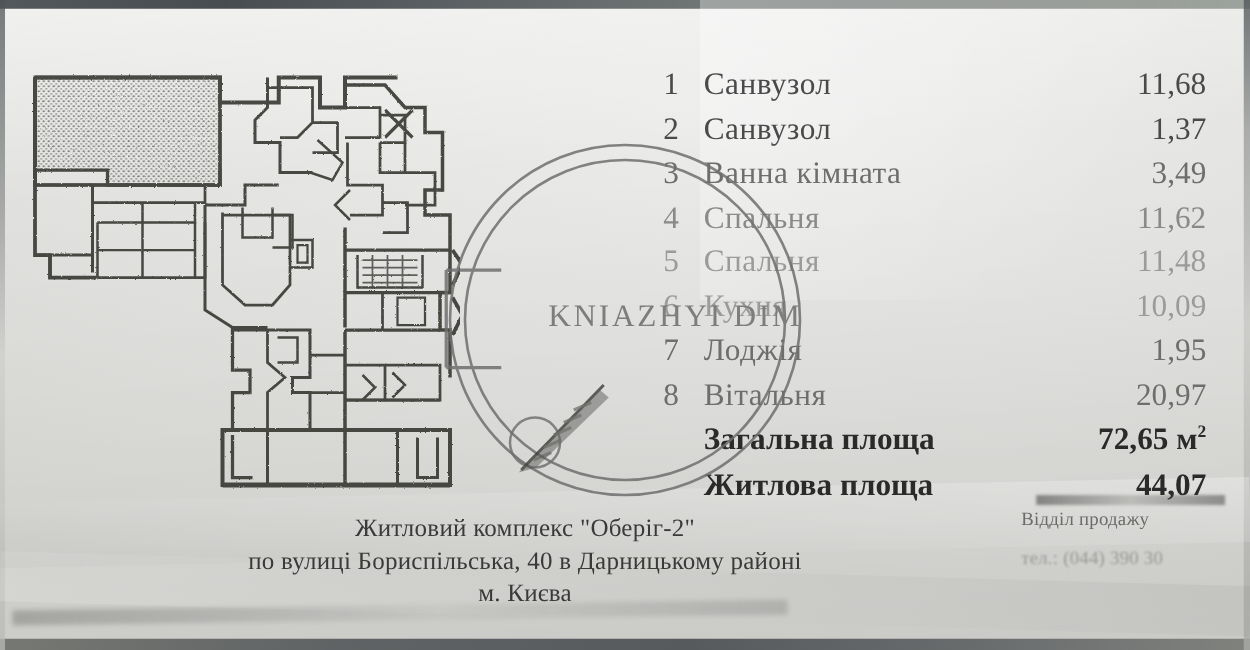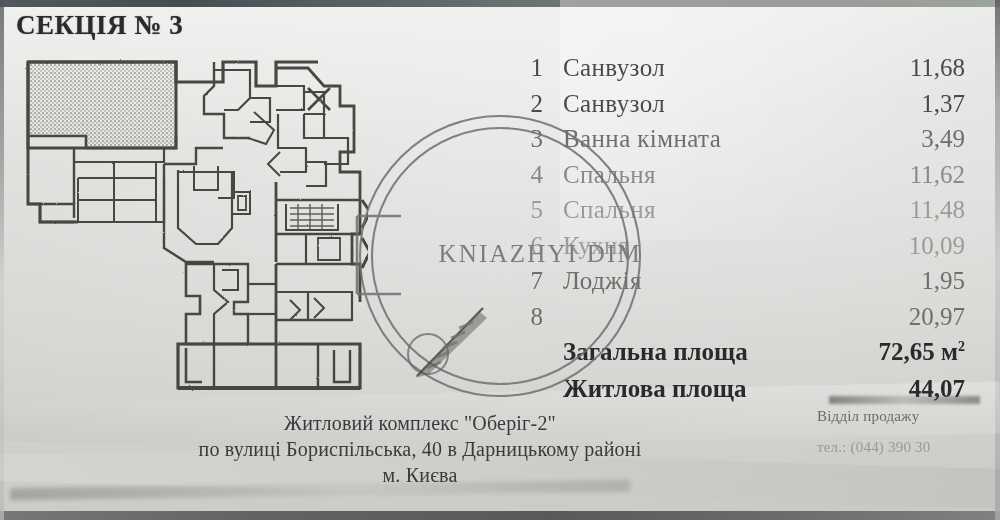--- a/index.html
+++ b/index.html
@@ -102,21 +102,20 @@
   <div class="edge-top"></div>
   <div class="edge-bottom"></div>
   <div class="edge-left"></div>
   <div class="edge-right"></div>
 
   <div class="crease crease-b"></div>
   <div class="crease crease-a"></div>
   <div class="crease crease-c"></div>
   <div class="smudge"></div>
 
-  <div class="title">СЕКЦІЯ № 3</div>
 
   <div id="plan">
     <svg width="350" height="348" viewBox="0 0 350 348" xmlns="http://www.w3.org/2000/svg">
       <defs>
         <pattern id="hatch" width="4" height="4" patternUnits="userSpaceOnUse">
           <rect width="4" height="4" fill="#ffffff" fill-opacity="0"></rect>
           <circle cx="1" cy="1" r="0.85" fill="#4a4a46"></circle>
           <circle cx="3" cy="3" r="0.7" fill="#5e5e58"></circle>
         </pattern>
         <filter id="rough" x="-6%" y="-6%" width="112%" height="112%">
@@ -245,20 +244,21 @@
       <span class="r-name">Кухня</span>
       <span class="r-val">10,09</span>
     </div>
     <div class="row f2">
       <span class="r-num">7</span>
       <span class="r-name">Лоджія</span>
       <span class="r-val">1,95</span>
     </div>
     <div class="row f2">
       <span class="r-num">8</span>
+      <span class="r-name">Вітальня</span>
       <span class="r-val">20,97</span>
     </div>
 
     <div class="total">
       <span class="t-name">Загальна площа</span>
       <span class="t-val"><span>72,65</span> <span>м</span><sup>2</sup></span>
     </div>
     <div class="total">
       <span class="t-name">Житлова площа</span>
       <span class="t-val">44,07</span>

